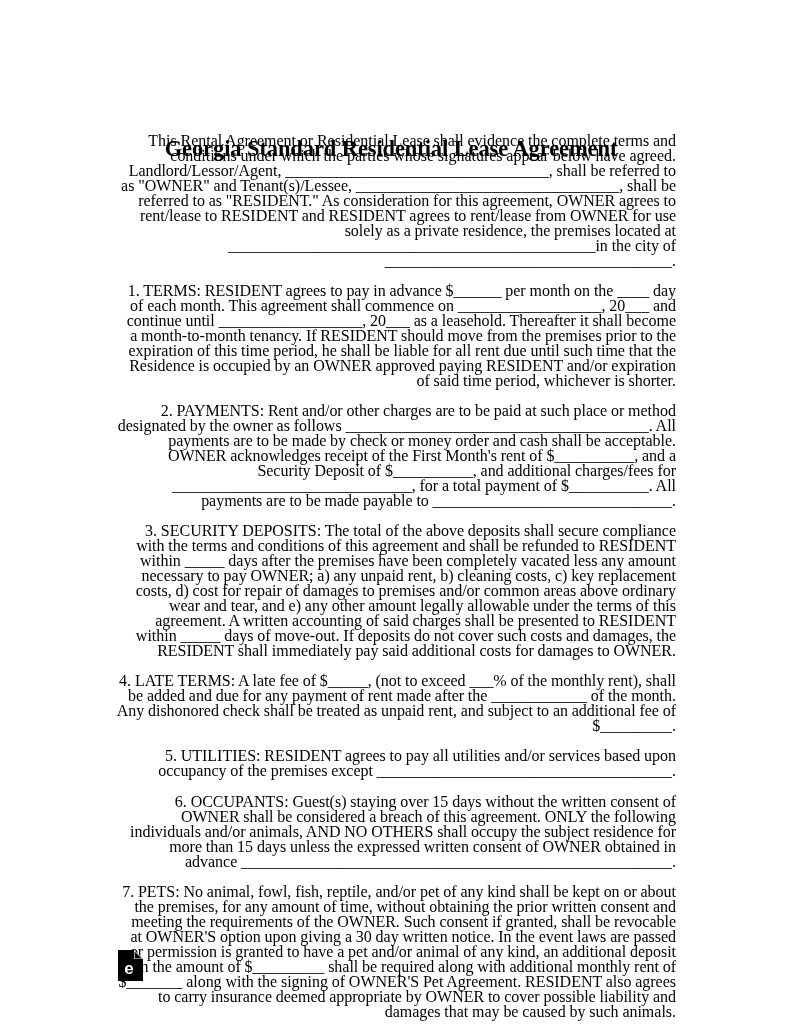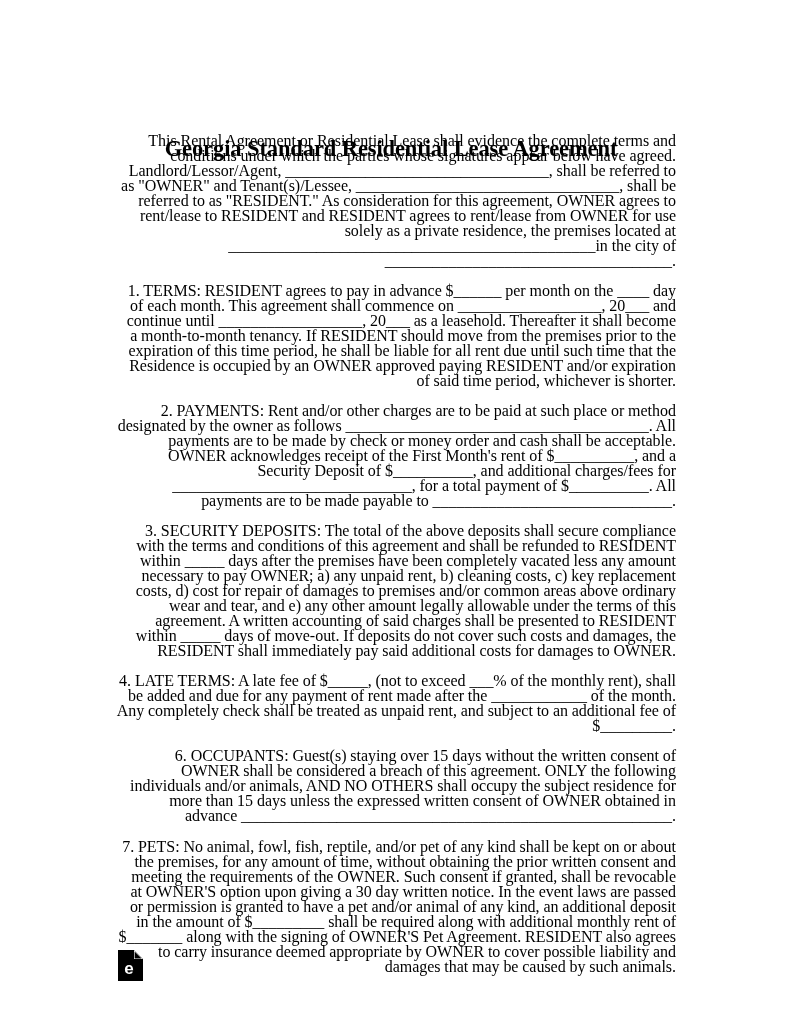--- a/index.html
+++ b/index.html
@@ -86,23 +86,27 @@
       <b>PAYMENTS</b><span>: Rent and/or other charges are to be paid at such place or method designated by the owner as follows ______________________________________. All payments are to be made by check or money order and cash shall be acceptable. OWNER acknowledges receipt of the First Month's rent of $__________, and a Security Deposit of $__________, and additional charges/fees for ______________________________, for a total payment of $__________. All payments are to be made payable to ______________________________.</span>
     </p>
 
     <p class="para">
       <span>3.</span>
       <b>SECURITY DEPOSITS</b><span>: The total of the above deposits shall secure compliance with the terms and conditions of this agreement and shall be refunded to RESIDENT within _____ days after the premises have been completely vacated less any amount necessary to pay OWNER; a) any unpaid rent, b) cleaning costs, c) key replacement costs, d) cost for repair of damages to premises and/or common areas above ordinary wear and tear, and e) any other amount legally allowable under the terms of this agreement. A written accounting of said charges shall be presented to RESIDENT within _____ days of move-out. If deposits do not cover such costs and damages, the RESIDENT shall immediately pay said additional costs for damages to OWNER.</span>
     </p>
 
     <p class="para">
       <span>4.</span>
-      <b>LATE TERMS</b><span>: A late fee of $_____, (not to exceed ___% of the monthly rent), shall be added and due for any payment of rent made after the ____________ of the month. Any completely check shall be treated as unpaid rent, and subject to an additional fee of $_________.</span>
+      <b>LATE TERMS</b><span>: A late fee of $_____, (not to exceed ___% of the monthly rent), shall be added and due for any payment of rent made after the ____________ of the month. Any dishonored check shall be treated as unpaid rent, and subject to an additional fee of $_________.</span>
     </p>
 
+    <p class="para">
+      <span>5.</span>
+      <b>UTILITIES</b><span>: RESIDENT agrees to pay all utilities and/or services based upon occupancy of the premises except _____________________________________.</span>
+    </p>
 
     <p class="para">
       <span>6.</span>
       <b>OCCUPANTS</b><span>: Guest(s) staying over 15 days without the written consent of OWNER shall be considered a breach of this agreement. ONLY the following individuals and/or animals, AND NO OTHERS shall occupy the subject residence for more than 15 days unless the expressed written consent of OWNER obtained in advance ______________________________________________________.</span>
     </p>
 
     <p class="para">
       <span>7.</span>
       <b>PETS</b><span>: No animal, fowl, fish, reptile, and/or pet of any kind shall be kept on or about the premises, for any amount of time, without obtaining the prior written consent and meeting the requirements of the OWNER. Such consent if granted, shall be revocable at OWNER'S option upon giving a 30 day written notice. In the event laws are passed or permission is granted to have a pet and/or animal of any kind, an additional deposit in the amount of $_________ shall be required along with additional monthly rent of $_______ along with the signing of OWNER'S Pet Agreement. RESIDENT also agrees to carry insurance deemed appropriate by OWNER to cover possible liability and damages that may be caused by such animals.</span>
     </p>

